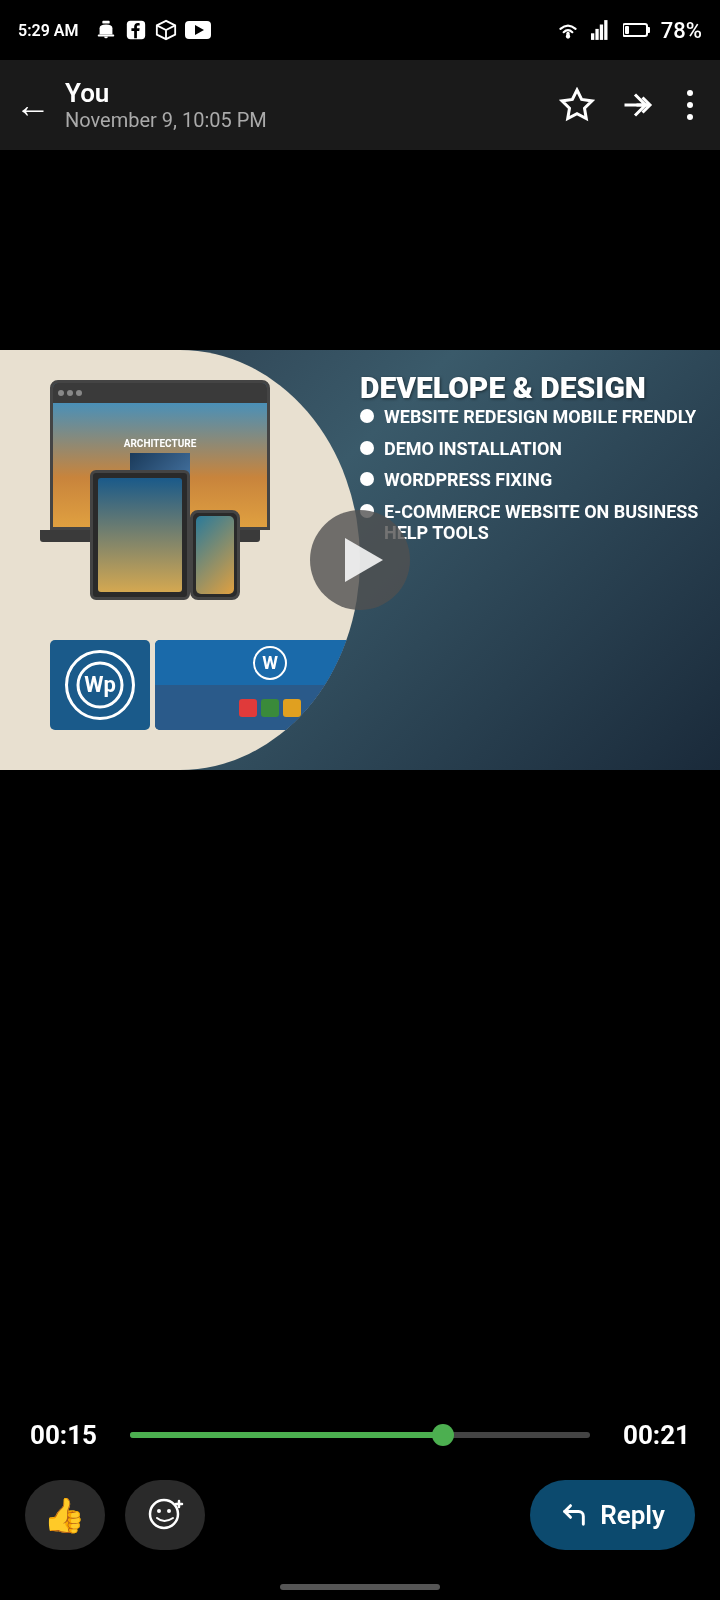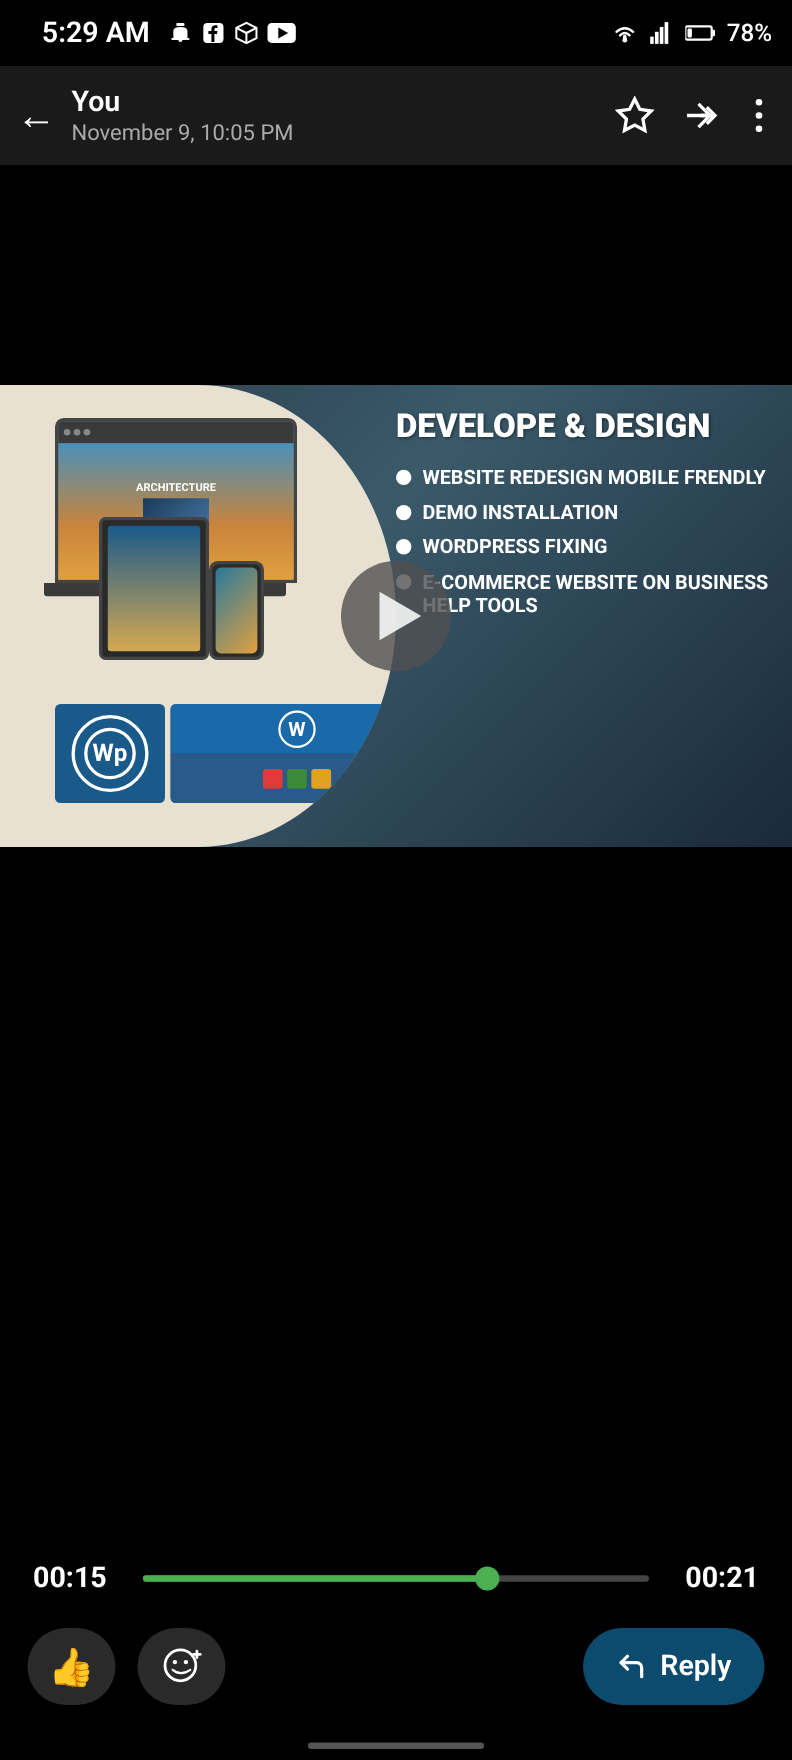--- a/index.html
+++ b/index.html
@@ -25,23 +25,22 @@
       align-items: center;
       justify-content: space-between;
       padding: 0 18px;
       z-index: 100;
     }
     .status-left {
       display: flex;
       align-items: center;
       gap: 17px;
       color: #fff;
-      font-size: 26px;
+      font-size: 16px;
       font-weight: 600;
-      margin-left: 20px;
     }
     .status-icons {
       display: flex;
       align-items: center;
       gap: 8px;
     }
     .status-right {
       display: flex;
       align-items: center;
       gap: 10px;
@@ -297,21 +296,20 @@
       padding: 20px 20px 10px 20px;
       display: flex;
       flex-direction: column;
       justify-content: flex-start;
     }
     .video-title {
       color: #fff;
       font-size: 30px;
       font-weight: 900;
       text-transform: uppercase;
-      margin-bottom: 18px;
       line-height: 1.2;
       text-shadow: 1px 1px 3px rgba(0,0,0,0.5);
     }
     .feature-list {
       list-style: none;
       display: flex;
       flex-direction: column;
       gap: 10px;
     }
     .feature-item {

